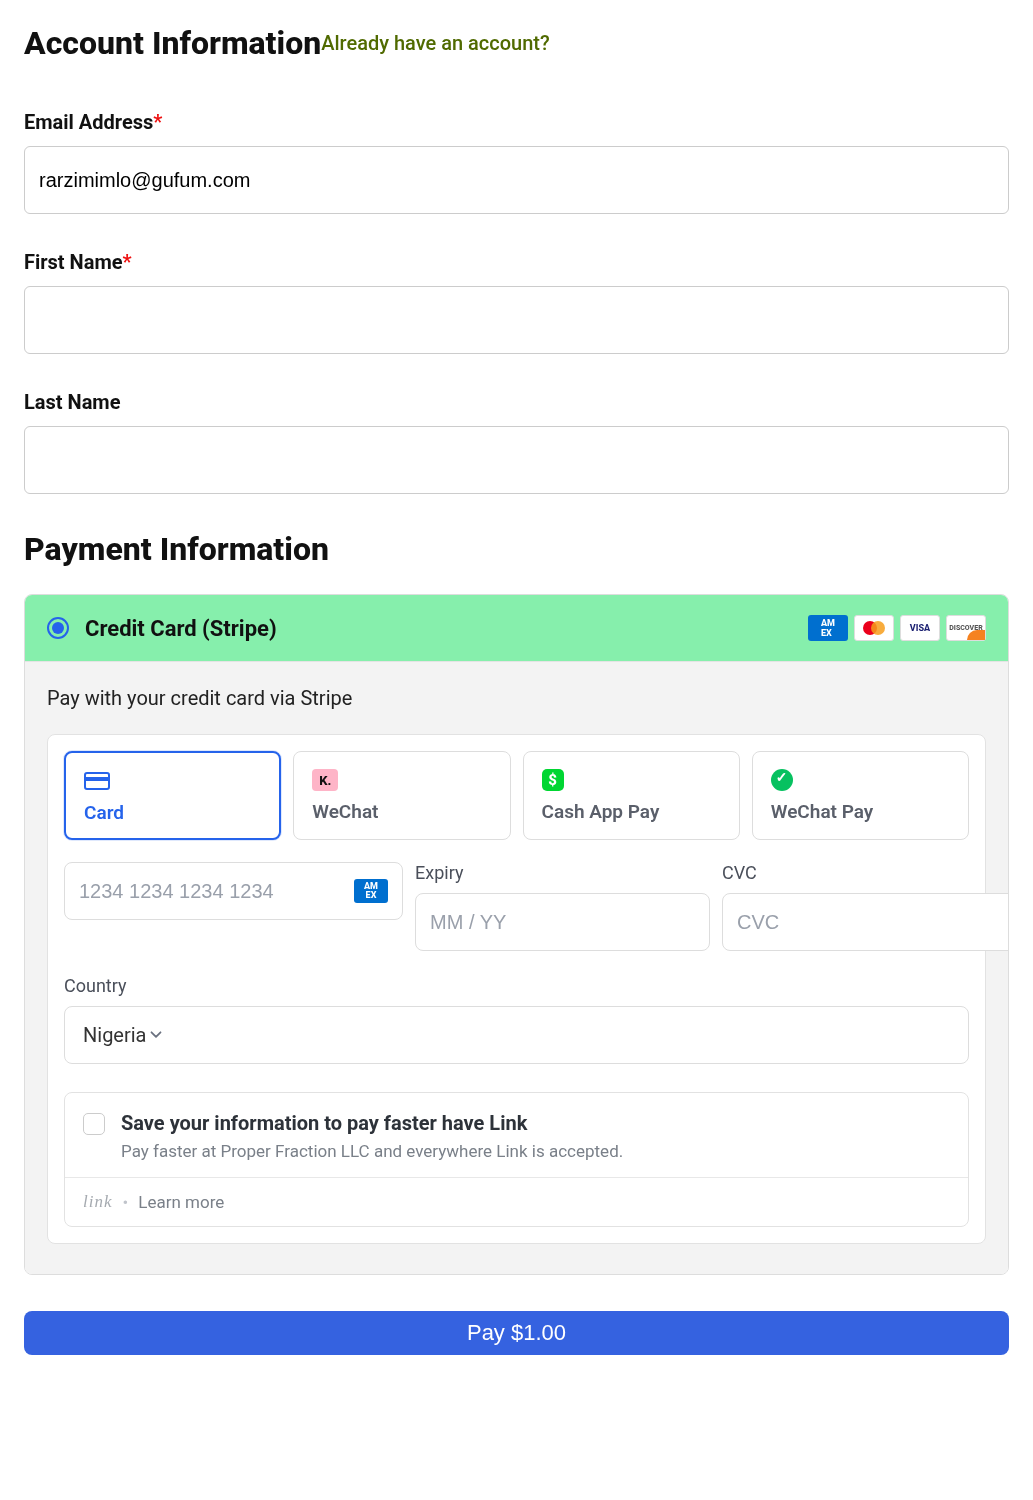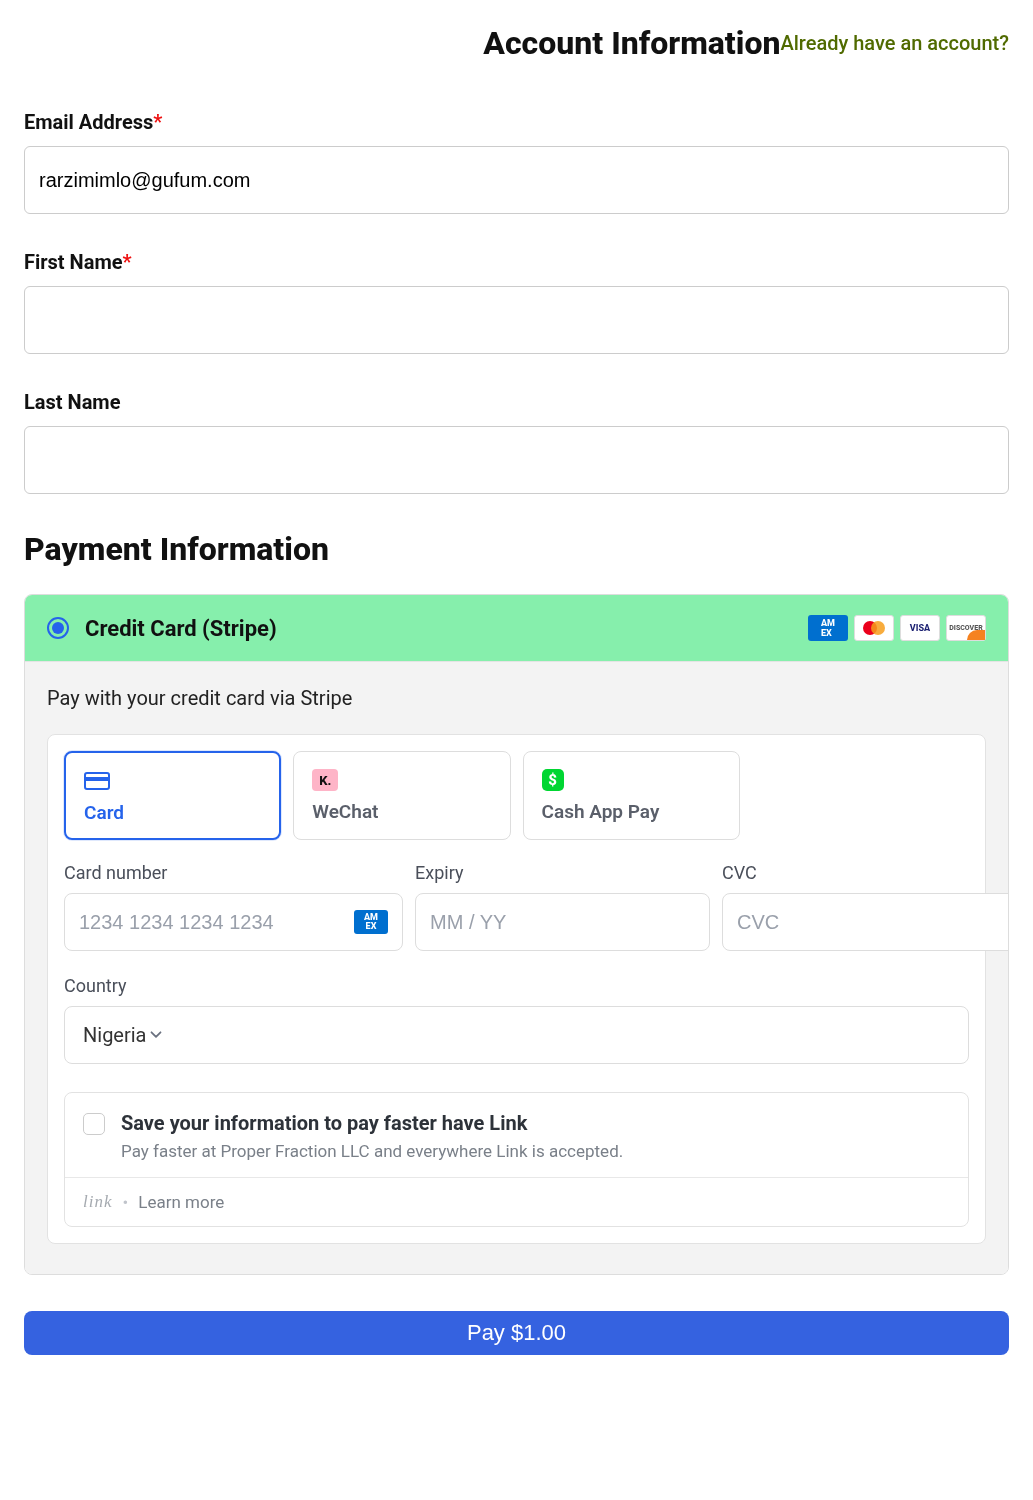--- a/index.html
+++ b/index.html
@@ -6,21 +6,21 @@
     body {
       font-family: -apple-system, BlinkMacSystemFont, 'Segoe UI', Roboto, sans-serif;
       background: #fff;
       padding: 24px;
       width: 1033px;
       color: #111;
     }
     
     .header-row {
       display: flex;
-      justify-content: flex-end;
+      justify-content: flex-start;
       align-items: center;
       margin-bottom: 48px;
     }
     .header-row h1 {
       font-size: 32px;
       font-weight: 800;
     }
     .already-link {
       color: #506a00;
       font-size: 20px;
@@ -429,25 +429,30 @@
               <div class="icon-klarna">K.</div>
             </div>
           <div class="tab-label">WeChat</div>
         </div>
         <div class="tab">
           <div class="ticon">
               <div class="icon-cash">$</div>
             </div>
           <div class="tab-label">Cash App Pay</div>
         </div>
+        <div class="tab">
+          <div class="ticon">
+              <div class="icon-wechat"></div>
+            </div>
+          <div class="tab-label">WeChat Pay</div>
+        </div>
       </div>
 
       <div class="field-row">
         <div>
-          <span class="field-label">Card number</span>
           <div class="input-shell">
             <input type="text" placeholder="1234 1234 1234 1234" style="">
             <div class="card-icon-amex">
                 <span>AM</span>
                 <span>EX</span>
               </div>
           </div>
         </div>
         <div>
           <span class="field-label">Expiry</span>

